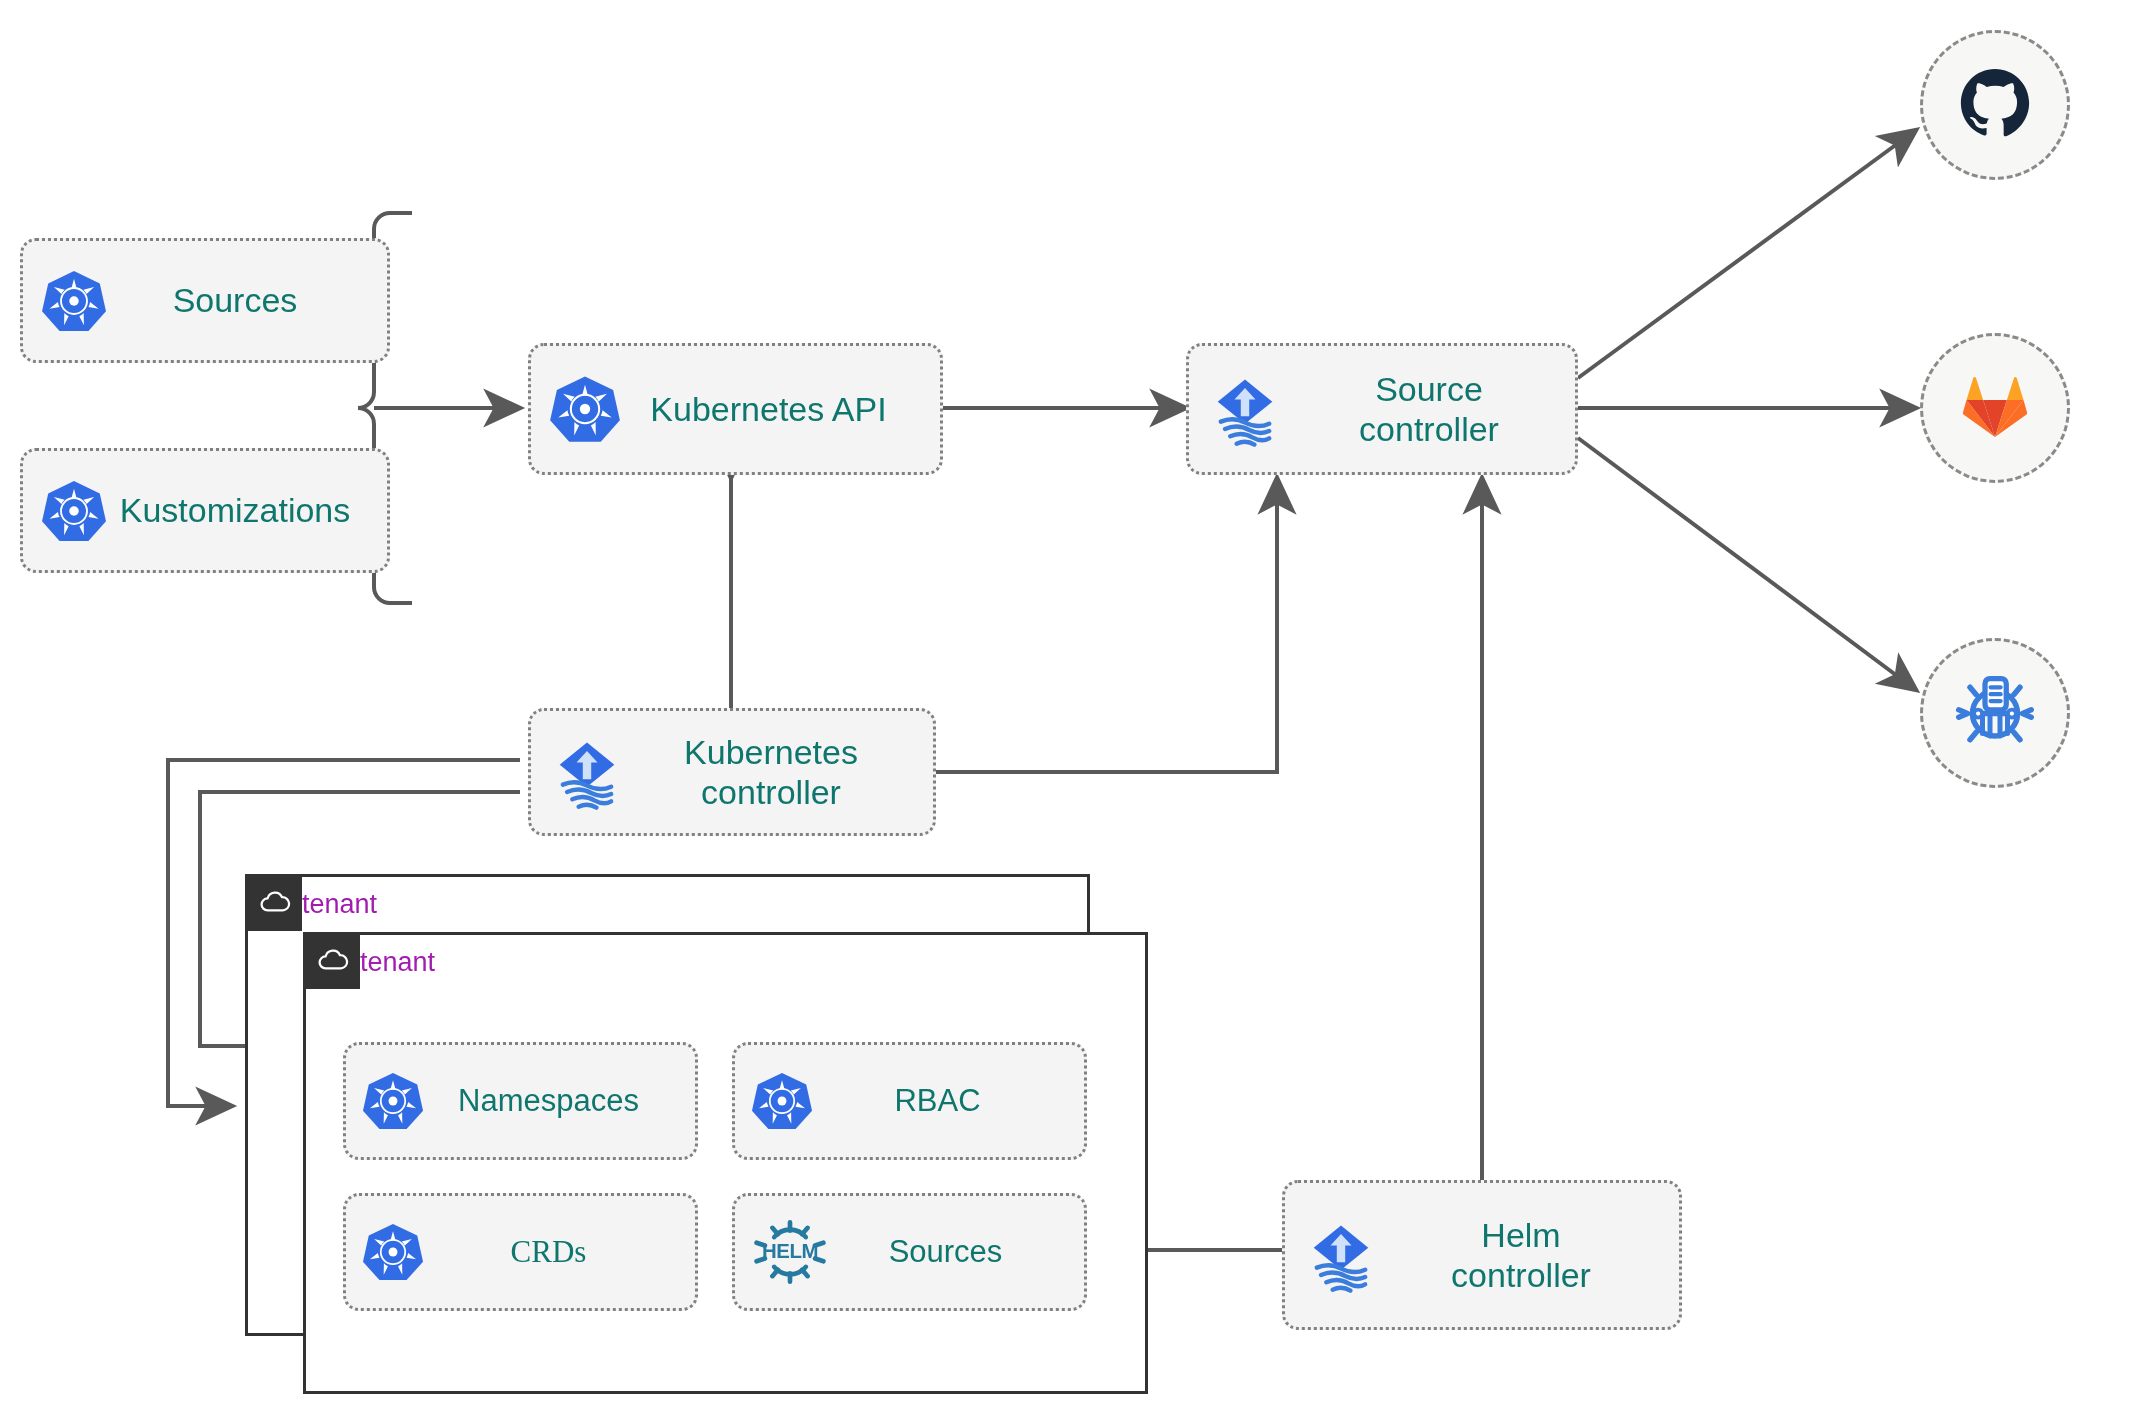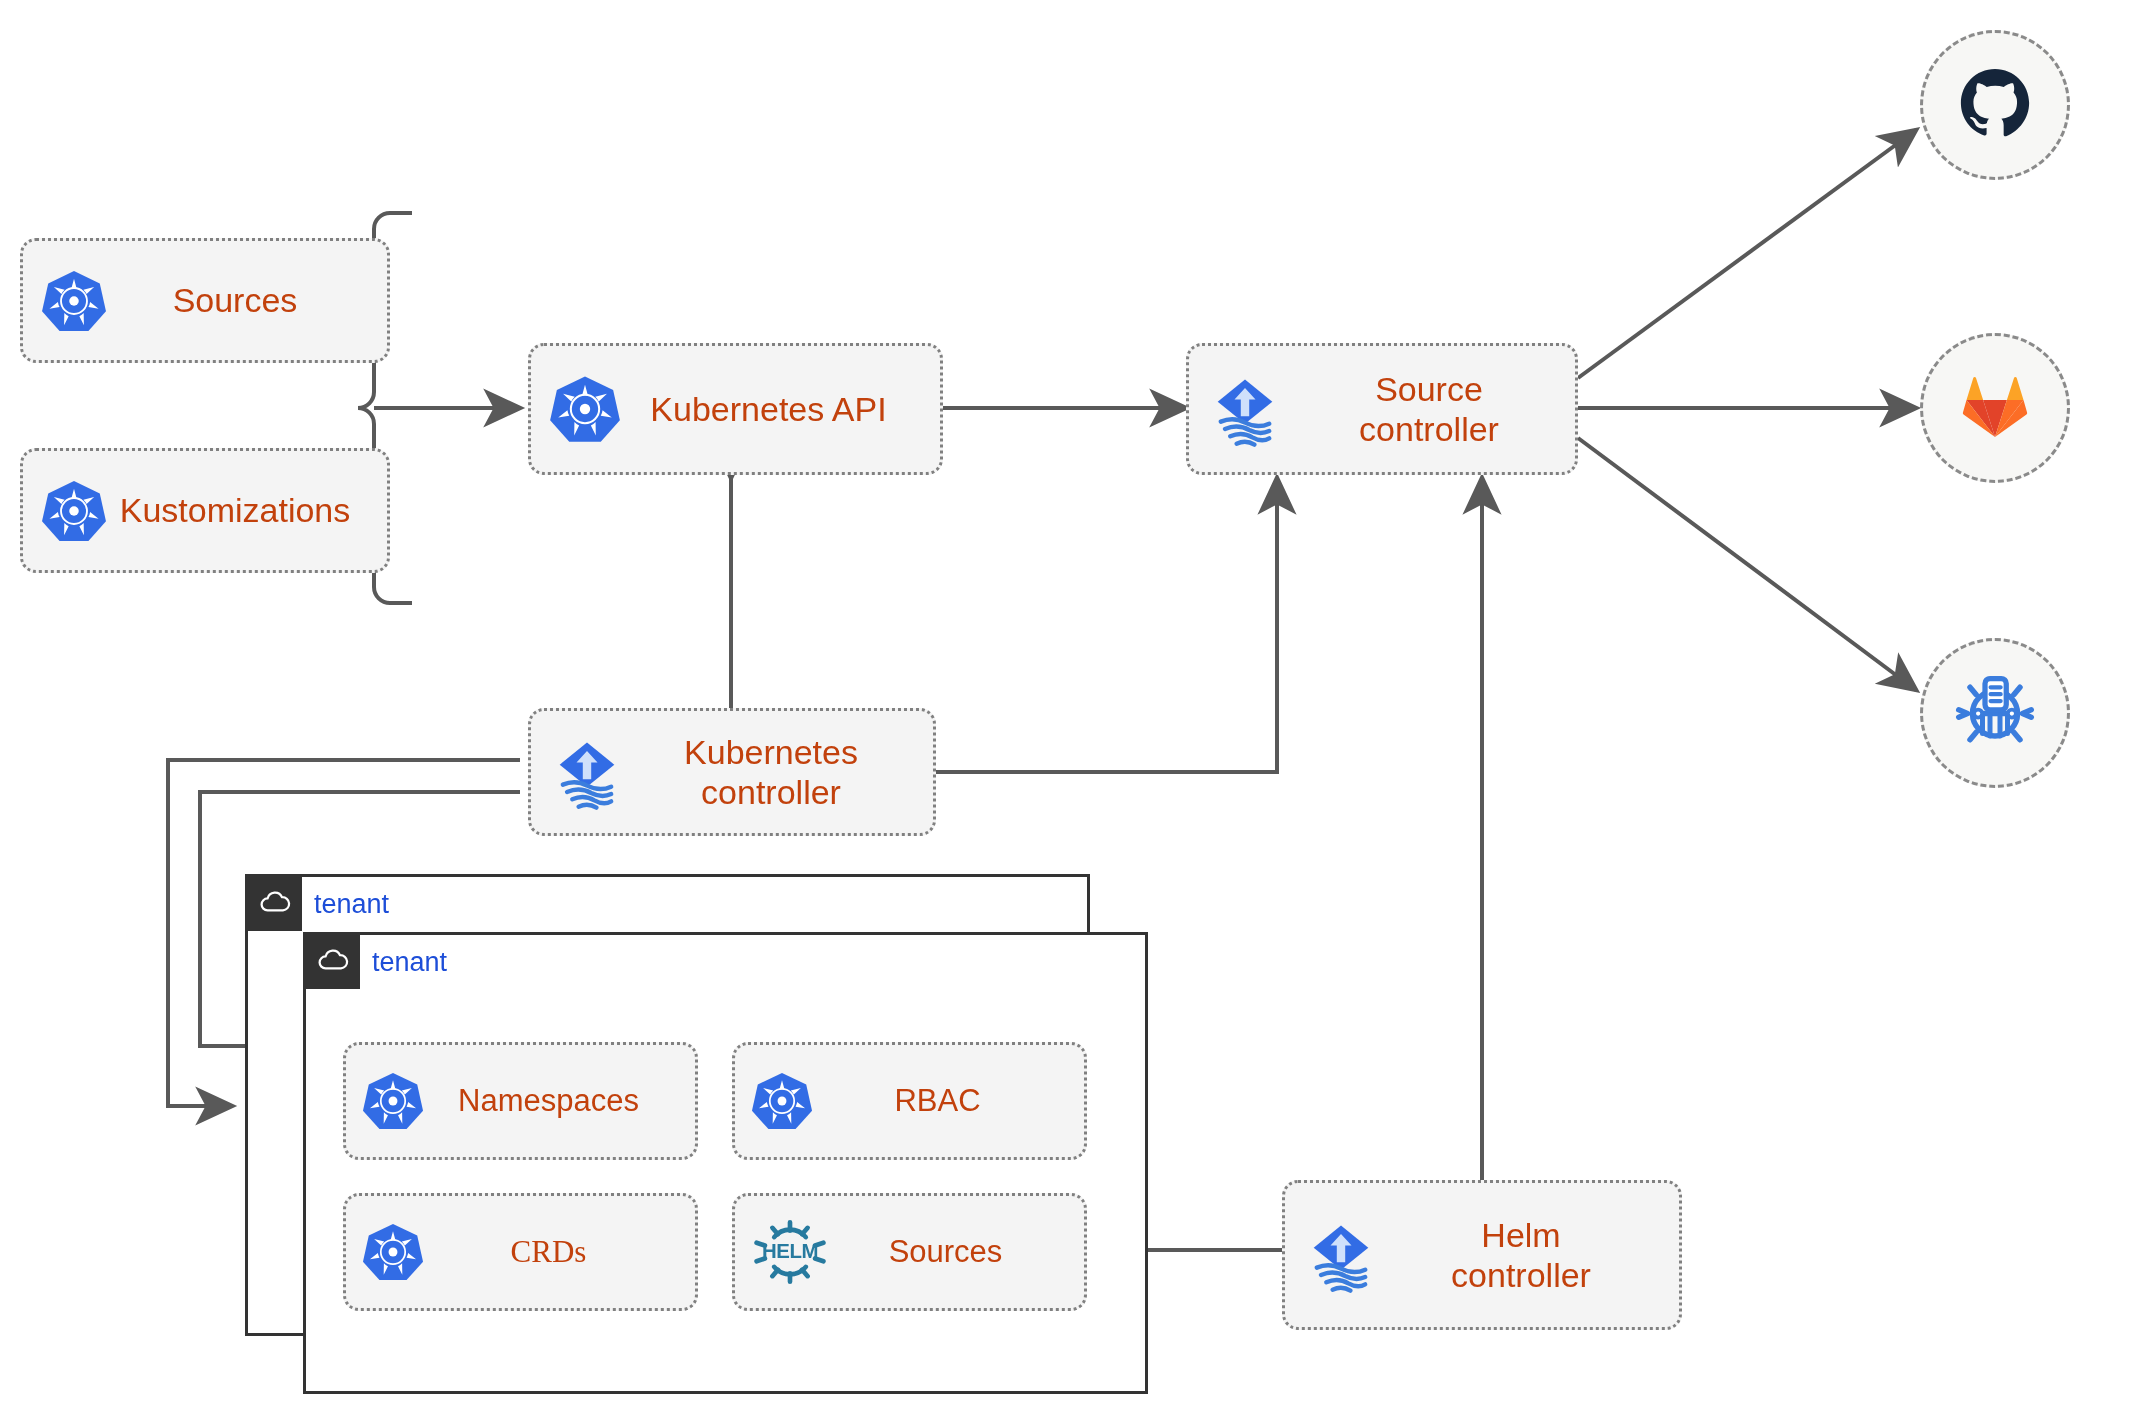--- a/index.html
+++ b/index.html
@@ -20,21 +20,21 @@
     border: 3px dotted #808080;
     border-radius: 16px;
     display: flex;
     align-items: center;
     z-index: 3;
   }
   .node .ico { flex: 0 0 auto; display: flex; align-items: center; justify-content: center; }
   .node .lbl {
     flex: 1 1 auto;
     text-align: center;
-    color: #c2410c;
+    color: #0f766e;
     font-size: 34px;
     line-height: 1.18;
     white-space: pre-line;
     padding-right: 6px;
   }
   .node.small .lbl { font-size: 31px; }
 
   
   .circ {
     position: absolute;
@@ -51,21 +51,21 @@
     position: absolute;
     background: #ffffff;
     border: 3px solid #333333;
     z-index: 2;
   }
   .tenant .bar { position: absolute; left: 0; top: 0; height: 54px; display: flex; align-items: center; }
   .tenant .badge {
     width: 54px; height: 54px; background: #333333;
     display: flex; align-items: center; justify-content: center;
   }
-  .tenant .tname { font-size: 27px; color: #1d4ed8; padding-left: 12px; }
+  .tenant .tname { font-size: 27px; color: #a21caf; padding-left: 0; }
 
   #tenant-back { left: 245px; top: 874px; width: 845px; height: 462px; z-index: 2; }
   #tenant-front { left: 303px; top: 932px; width: 845px; height: 462px; z-index: 4; }
   #tenant-front .inner-node { z-index: 5; }
 </style>
 </head>
 <body>
 
 <div id="stage">
 

